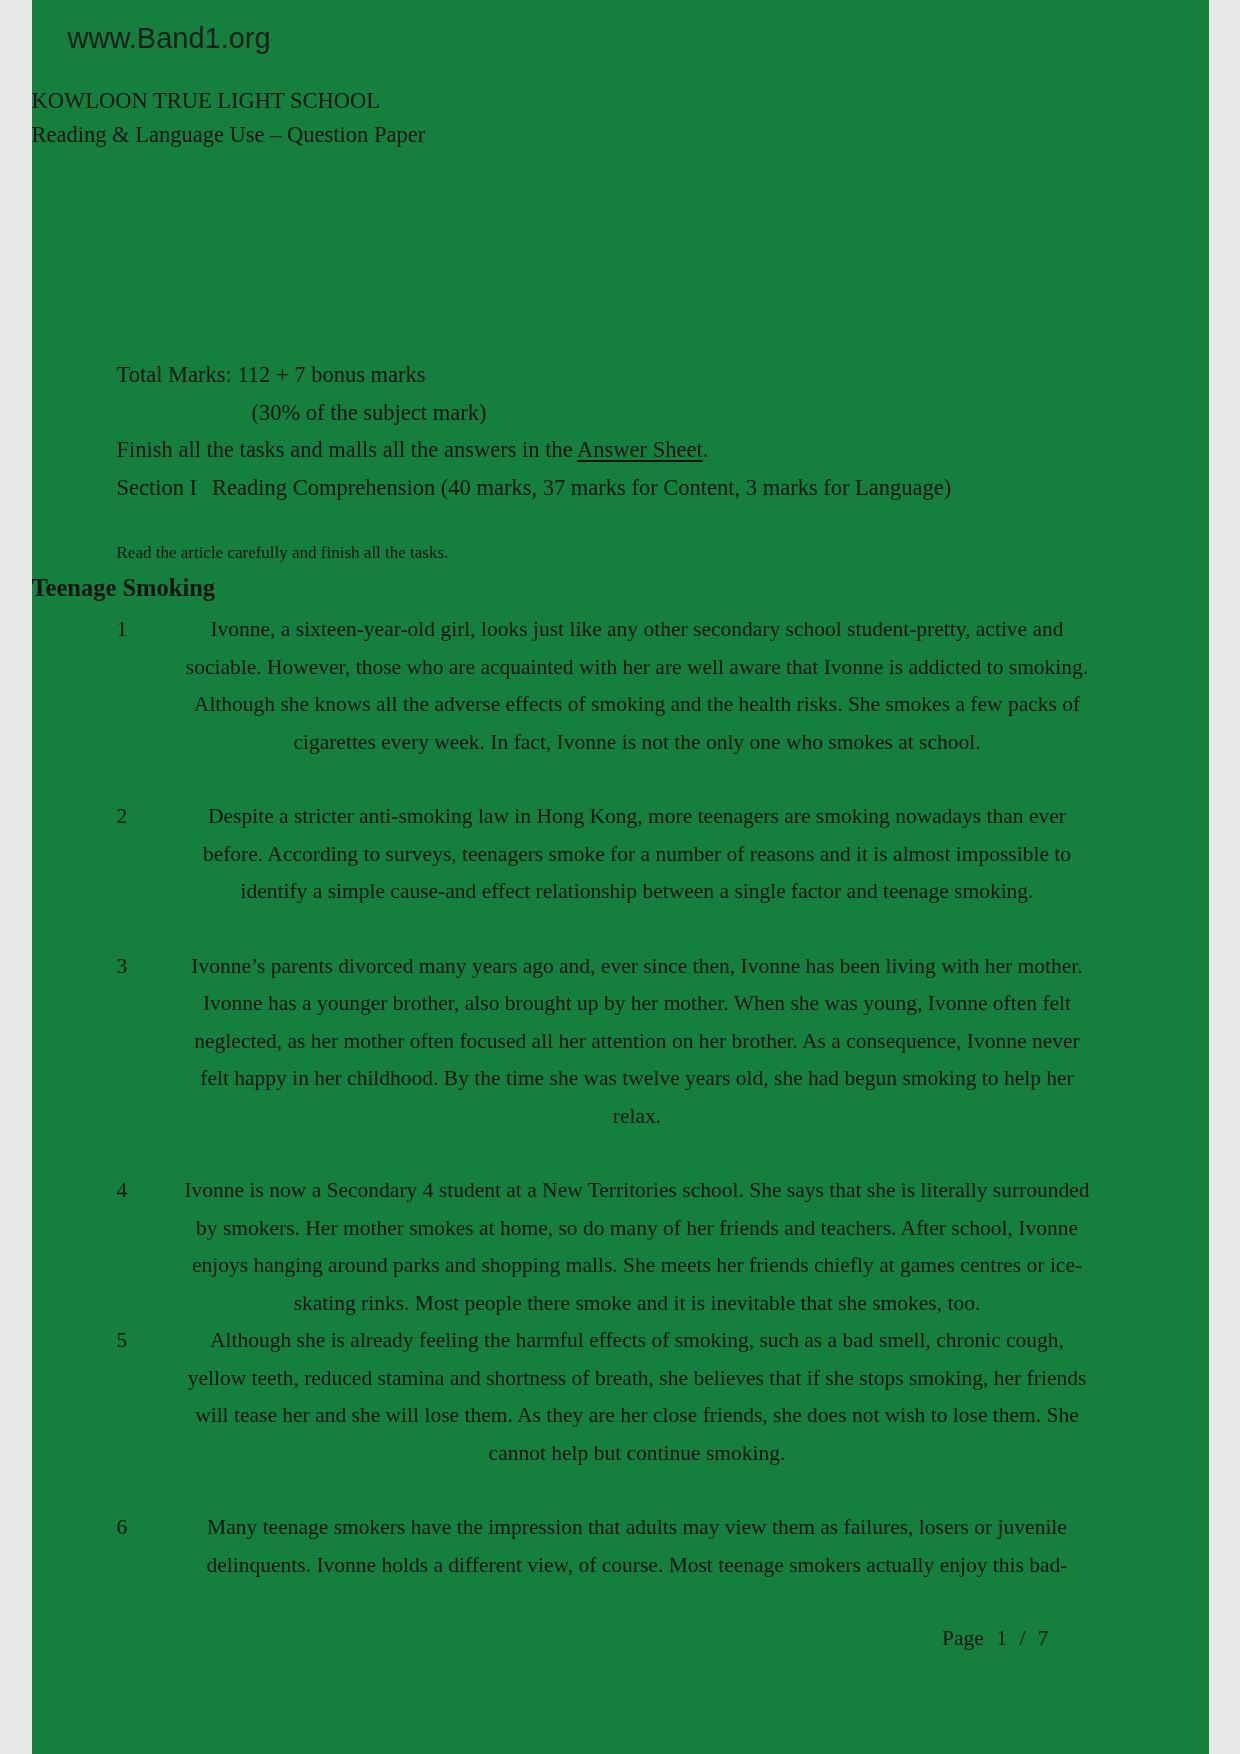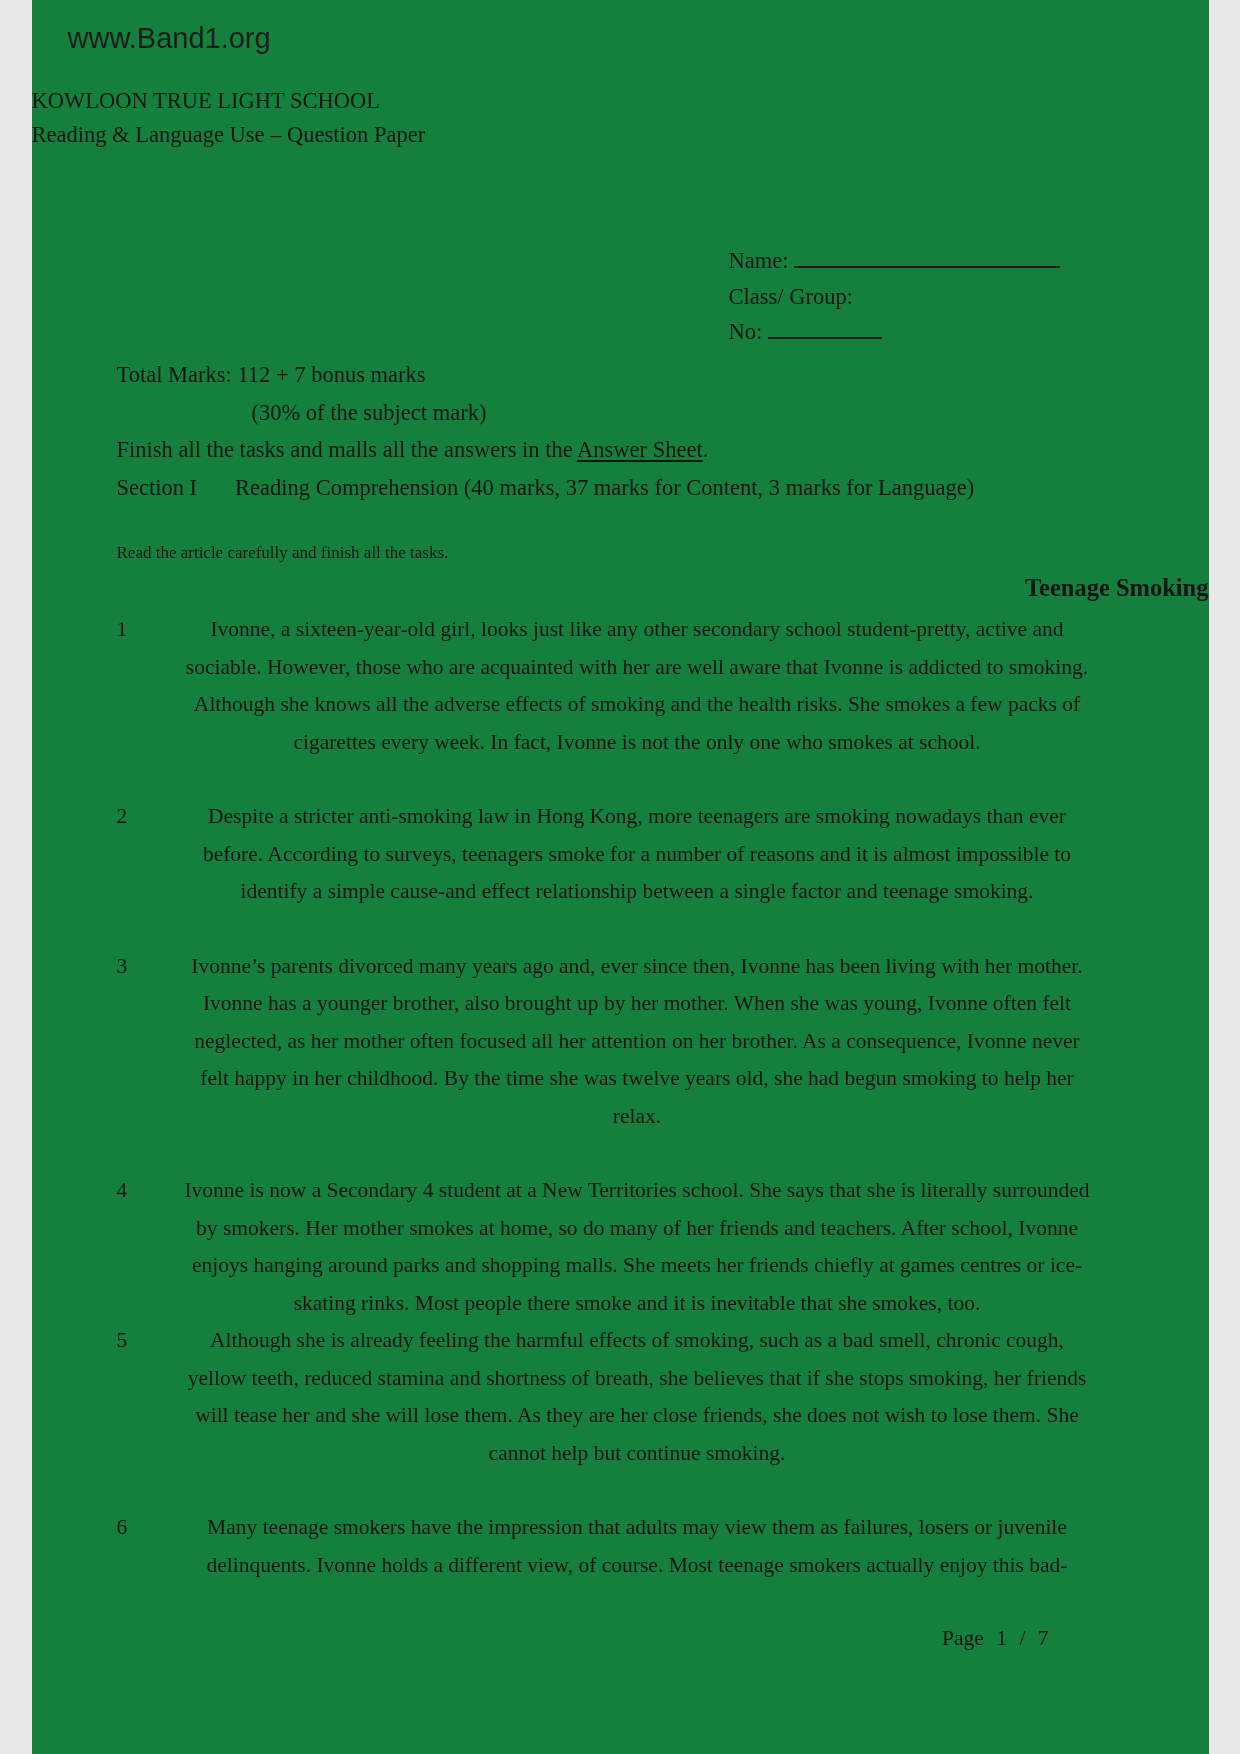--- a/index.html
+++ b/index.html
@@ -31,27 +31,27 @@
     height:20px;vertical-align:baseline;
   }
   .blank-name{width:266px;margin-left:6px;}
   .blank-no{width:114px;margin-left:6px;}
   .marks-block{
     position:absolute;left:85px;top:356px;
     font-size:22.5px;line-height:37.6px;
   }
   .indent{padding-left:135px;}
   .u{text-decoration:underline;text-underline-offset:3px;}
-  .section-label{margin-right:38px;}
+  .section-label{margin-right:15px;}
   .read-line{
     position:absolute;left:85px;top:543px;font-size:17px;
   }
   .article-title{
     position:absolute;top:574px;left:0;width:100%;
-    text-align:right;font-weight:bold;font-size:24.5px;
+    text-align:left;font-weight:bold;font-size:24.5px;
   }
   .paragraphs{
     position:absolute;left:85px;top:611px;width:978px;
   }
   .para{
     display:flex;align-items:flex-start;
     margin-bottom:37px;
     font-size:21.5px;line-height:37.5px;
   }
   .para.tight{margin-bottom:0;}
@@ -67,31 +67,20 @@
 
 <div class="page">
 
   <div class="watermark">www.Band1.org</div>
 
   <div class="header">
     <div>KOWLOON TRUE LIGHT SCHOOL</div>
     <div>Reading &amp; Language Use – Question Paper</div>
   </div>
 
-  <div class="student-info">
-    <div>
-      <span>Name:</span><span class="blank blank-name"></span>
-    </div>
-    <div>
-      <span>Class/ Group:</span>
-    </div>
-    <div>
-      <span>No:</span><span class="blank blank-no"></span>
-    </div>
-  </div>
 
   <div class="marks-block">
     <div>Total Marks: 112 + 7 bonus marks</div>
     <div class="indent">(30% of the subject mark)</div>
     <div>
       <span>Finish all the tasks and malls all the answers in the </span><span class="u">Answer Sheet</span><span>.</span>
     </div>
     <div>
       <span class="section-label">Section I</span><span>Reading Comprehension (40 marks, 37 marks for Content, 3 marks for Language)</span>
     </div>

